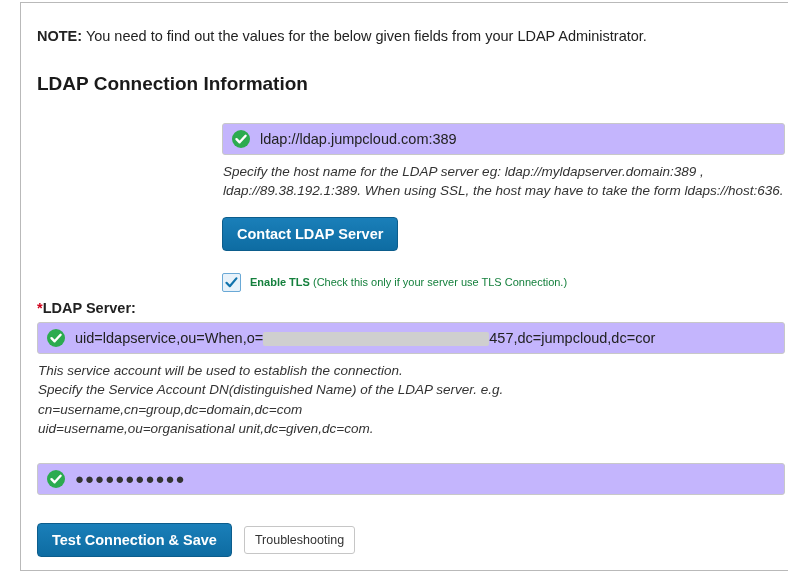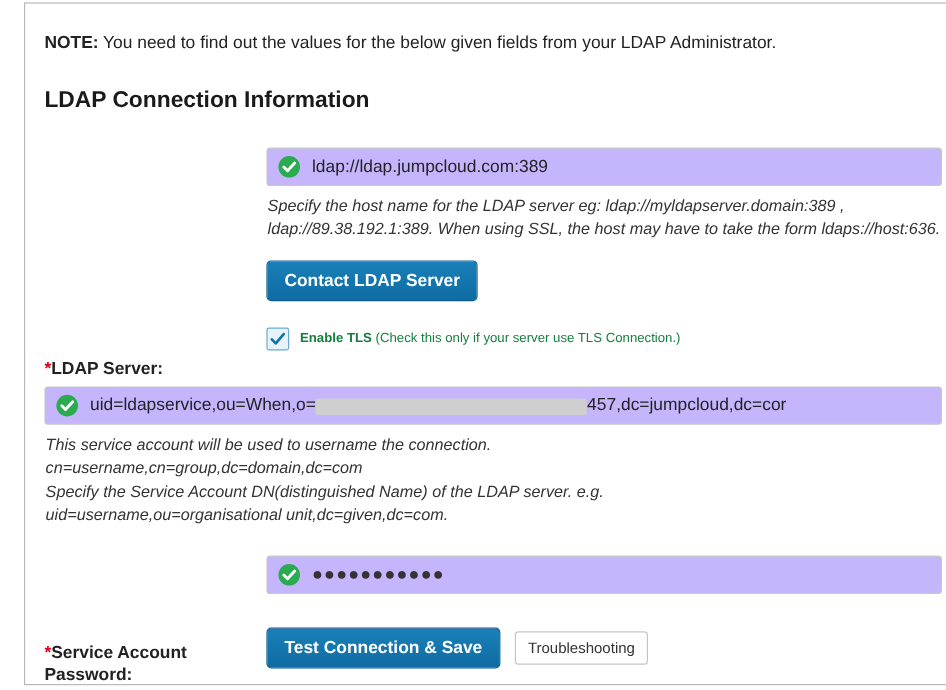--- a/index.html
+++ b/index.html
@@ -217,29 +217,28 @@
       <div class="input-col">
         <div class="text-input">
           <span class="check-badge">
             <svg width="20" height="20" viewBox="0 0 20 20">
                 <circle cx="10" cy="10" r="9" fill="#2bab4f"></circle>
                 <path d="M5.5 10.2 L8.6 13.3 L14.6 6.8" stroke="#ffffff" stroke-width="2.4" fill="none" stroke-linecap="round" stroke-linejoin="round"></path>
               </svg>
           </span>
           <span class="input-value"><span>uid=ldapservice,ou=When,o=</span><span class="masked">██████████████████████</span><span>457,dc=jumpcloud,dc=cor</span></span>
         </div>
-        <div class="helptext">This service account will be used to username the connection.</div>
+        <div class="helptext">This service account will be used to establish the connection.</div>
+        <div class="helptext" style="margin-top:0">Specify the Service Account DN(distinguished Name) of the LDAP server. e.g.</div>
         <div class="helptext" style="margin-top:0">cn=username,cn=group,dc=domain,dc=com</div>
-        <div class="helptext" style="margin-top:0">Specify the Service Account DN(distinguished Name) of the LDAP server. e.g.</div>
         <div class="helptext" style="margin-top:0">uid=username,ou=organisational unit,dc=given,dc=com.</div>
       </div>
     </div>
 
     <div class="field-row" style="margin-top:24px">
-      <div class="label-col"><span class="req">*</span><span>Service Account Password:</span></div>
       <div class="input-col">
         <div class="text-input">
           <span class="check-badge">
             <svg width="20" height="20" viewBox="0 0 20 20">
                 <circle cx="10" cy="10" r="9" fill="#2bab4f"></circle>
                 <path d="M5.5 10.2 L8.6 13.3 L14.6 6.8" stroke="#ffffff" stroke-width="2.4" fill="none" stroke-linecap="round" stroke-linejoin="round"></path>
               </svg>
           </span>
           <span class="input-value pwd-dots">●●●●●●●●●●●</span>
         </div>

